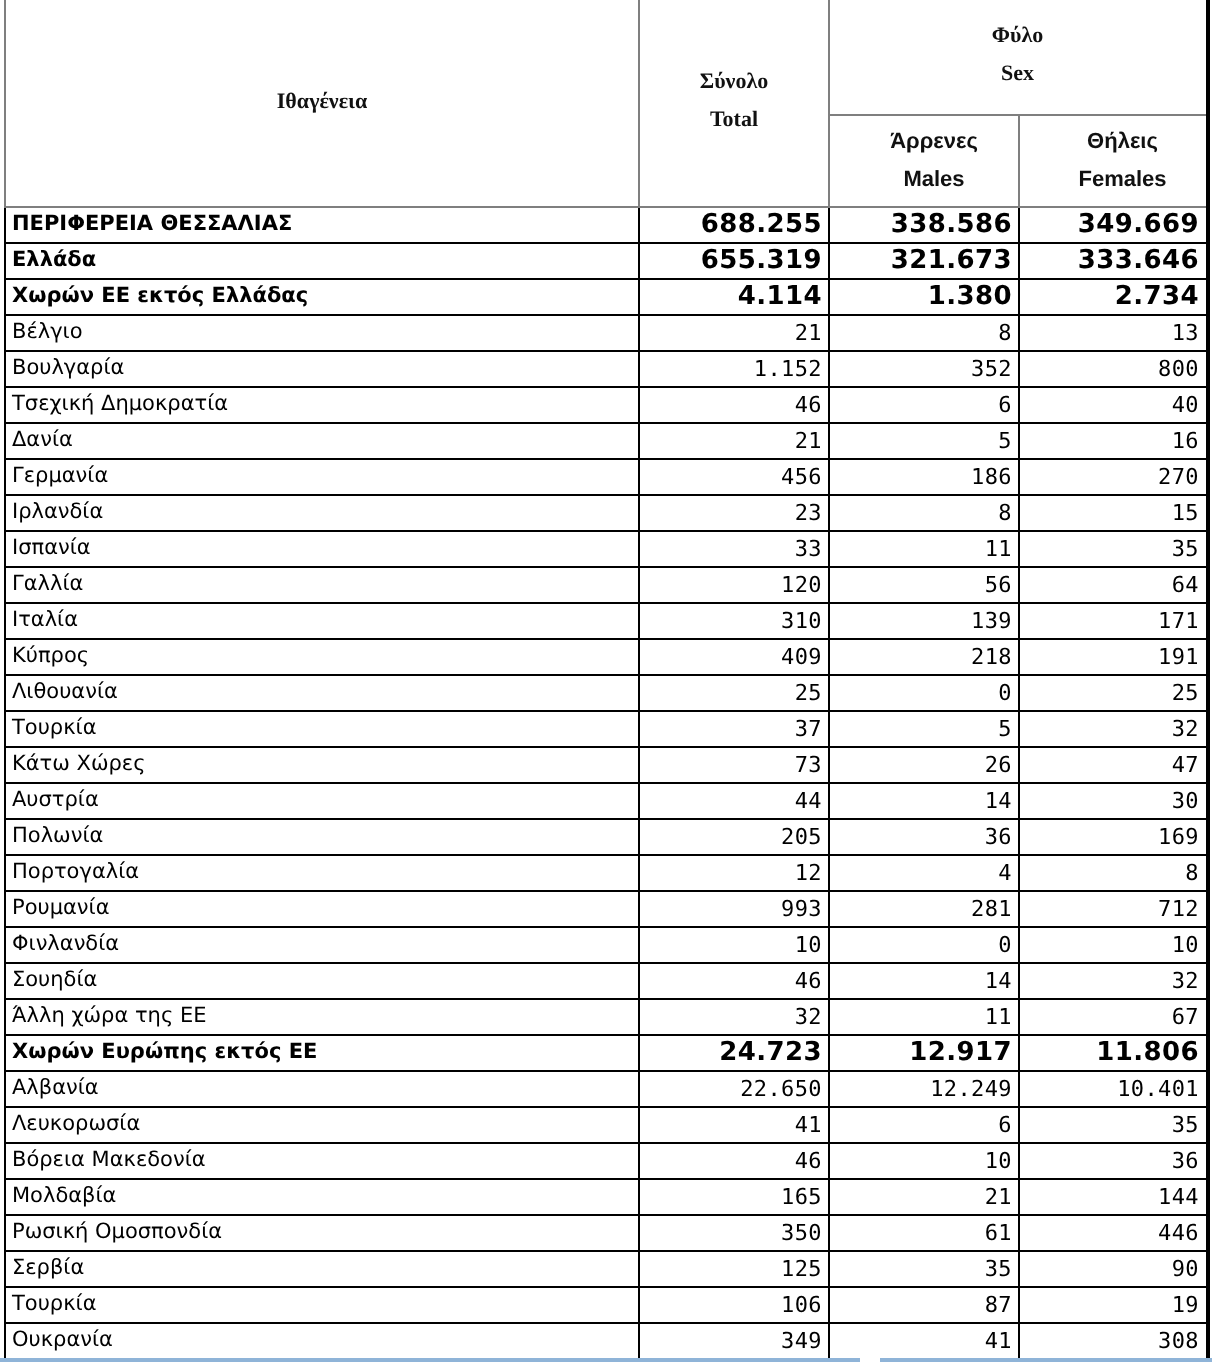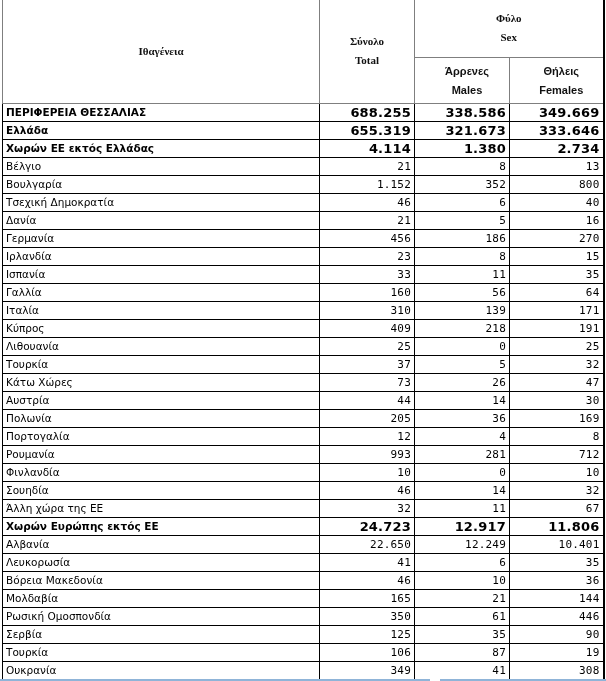--- a/index.html
+++ b/index.html
@@ -114,21 +114,21 @@
         <td class="num right-thick">15</td>
       </tr>
       <tr class="data">
         <td class="name">Ισπανία</td>
         <td class="num">33</td>
         <td class="num">11</td>
         <td class="num right-thick">35</td>
       </tr>
       <tr class="data">
         <td class="name">Γαλλία</td>
-        <td class="num">160</td>
+        <td class="num">120</td>
         <td class="num">56</td>
         <td class="num right-thick">64</td>
       </tr>
       <tr class="data">
         <td class="name">Ιταλία</td>
         <td class="num">310</td>
         <td class="num">139</td>
         <td class="num right-thick">171</td>
       </tr>
       <tr class="data">

